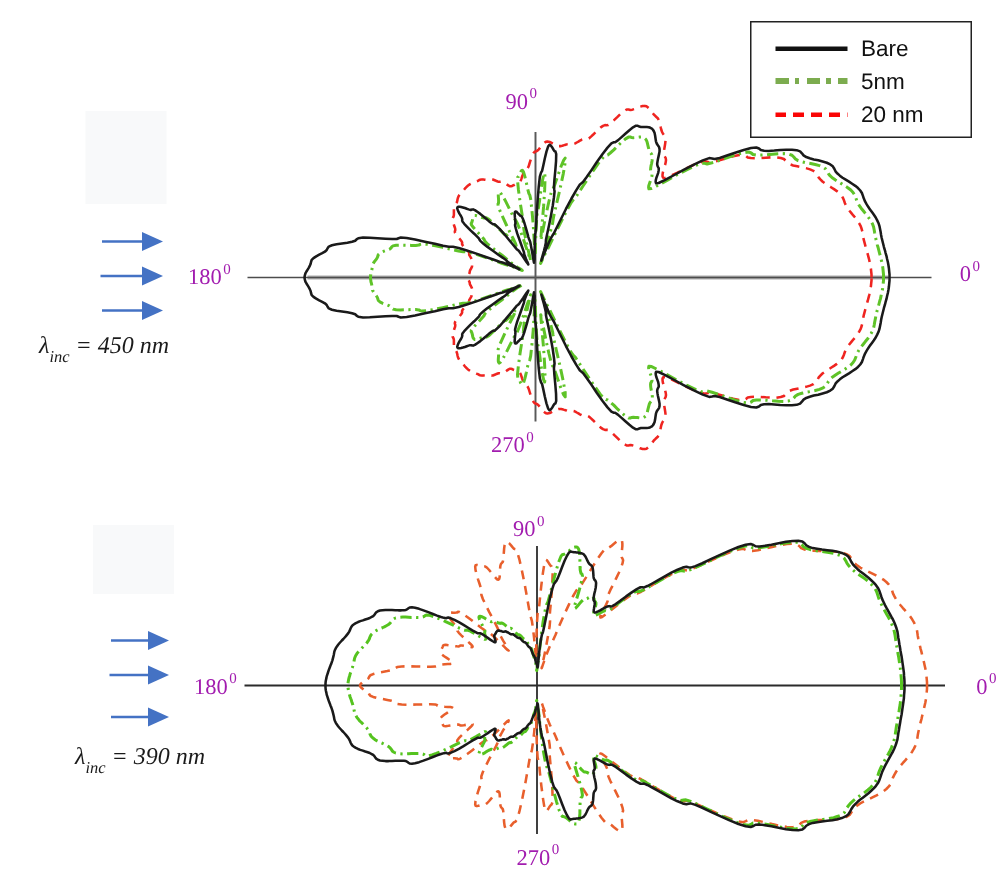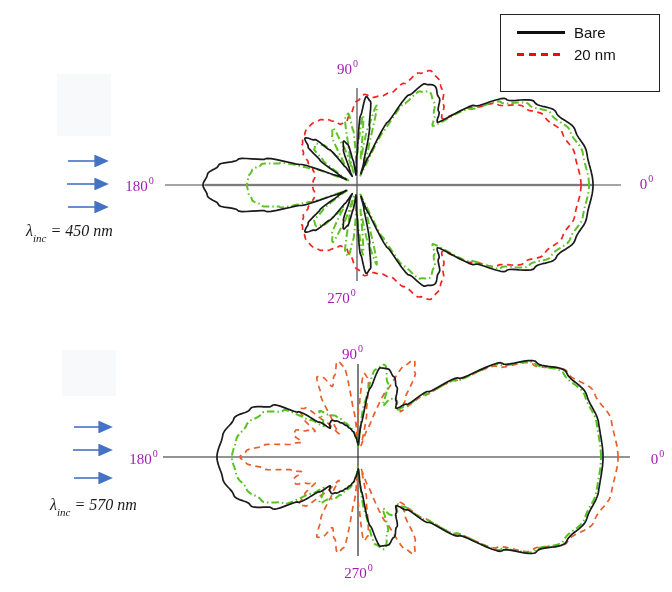--- a/index.html
+++ b/index.html
@@ -6,21 +6,21 @@
   .stage{position:relative;width:672px;height:592px;background:#ffffff;overflow:hidden;
          font-family:"Liberation Sans", sans-serif;}
   svg{position:absolute;left:0;top:0;}
   .lbl{position:absolute;color:#a21caf;font-family:"Liberation Serif", serif;
        font-size:15px;white-space:nowrap;}
   .lbl.centered{transform:translate(-50%,-50%);}
   .lbl sup{font-size:10px;position:relative;top:-1px;left:1px;}
   .math{font-style:italic;font-size:16px;color:#1a1a1a;}
   .math sub{font-size:11px;font-style:italic;position:relative;top:2px;}
   .faint-box{position:absolute;background:#f8f9fa;}
-  .legend{position:absolute;left:500px;top:14px;width:160px;height:78px;
+  .legend{position:absolute;left:500px;top:14px;width:148px;height:78px;
           border:1.4px solid #222;background:#fff;box-sizing:border-box;padding-top:6px;}
   .legend-row{display:flex;align-items:center;height:22px;padding-left:16px;}
   .legend-swatch{width:48px;flex:0 0 48px;margin-right:9px;}
   .sw-solid{height:3px;background:var(--c);}
   .sw-dashdot{height:4px;background:repeating-linear-gradient(90deg,var(--c) 0 9px,transparent 9px 13px,var(--c) 13px 16px,transparent 16px 21px);}
   .sw-dashed{height:3px;background:repeating-linear-gradient(90deg,var(--c) 0 7px,transparent 7px 12px);}
   .legend-label{font-size:15px;color:#111;line-height:1;}
 </style>
 </head>
 <body>
@@ -74,27 +74,31 @@
   <div class="lbl centered" style="left:358px;top:572px;"><span>270</span><sup>0</sup></div>
   <div class="lbl centered" style="left:657px;top:458px;"><span>0</span><sup>0</sup></div>
   <div class="lbl centered" style="left:143px;top:458px;"><span>180</span><sup>0</sup></div>
 
   <div class="lbl math" style="left:26px;top:222px;">
     <span>λ</span><sub>inc</sub>
     <span>= 450 nm</span>
   </div>
   <div class="lbl math" style="left:50px;top:496px;">
     <span>λ</span><sub>inc</sub>
-    <span>= 570 nm</span>
+    <span>= 390 nm</span>
   </div>
 
   <div class="legend">
     <div class="legend-row">
       <span class="legend-swatch sw-solid" style="--c: #111111;"></span>
       <span class="legend-label">Bare</span>
+    </div>
+    <div class="legend-row">
+      <span class="legend-swatch sw-dashdot" style="--c: #7CAC4F;"></span>
+      <span class="legend-label">5nm</span>
     </div>
     <div class="legend-row">
       <span class="legend-swatch sw-dashed" style="--c: #FA0505;"></span>
       <span class="legend-label">20 nm</span>
     </div>
   </div>
 
 </div>
 
 </body></html>

